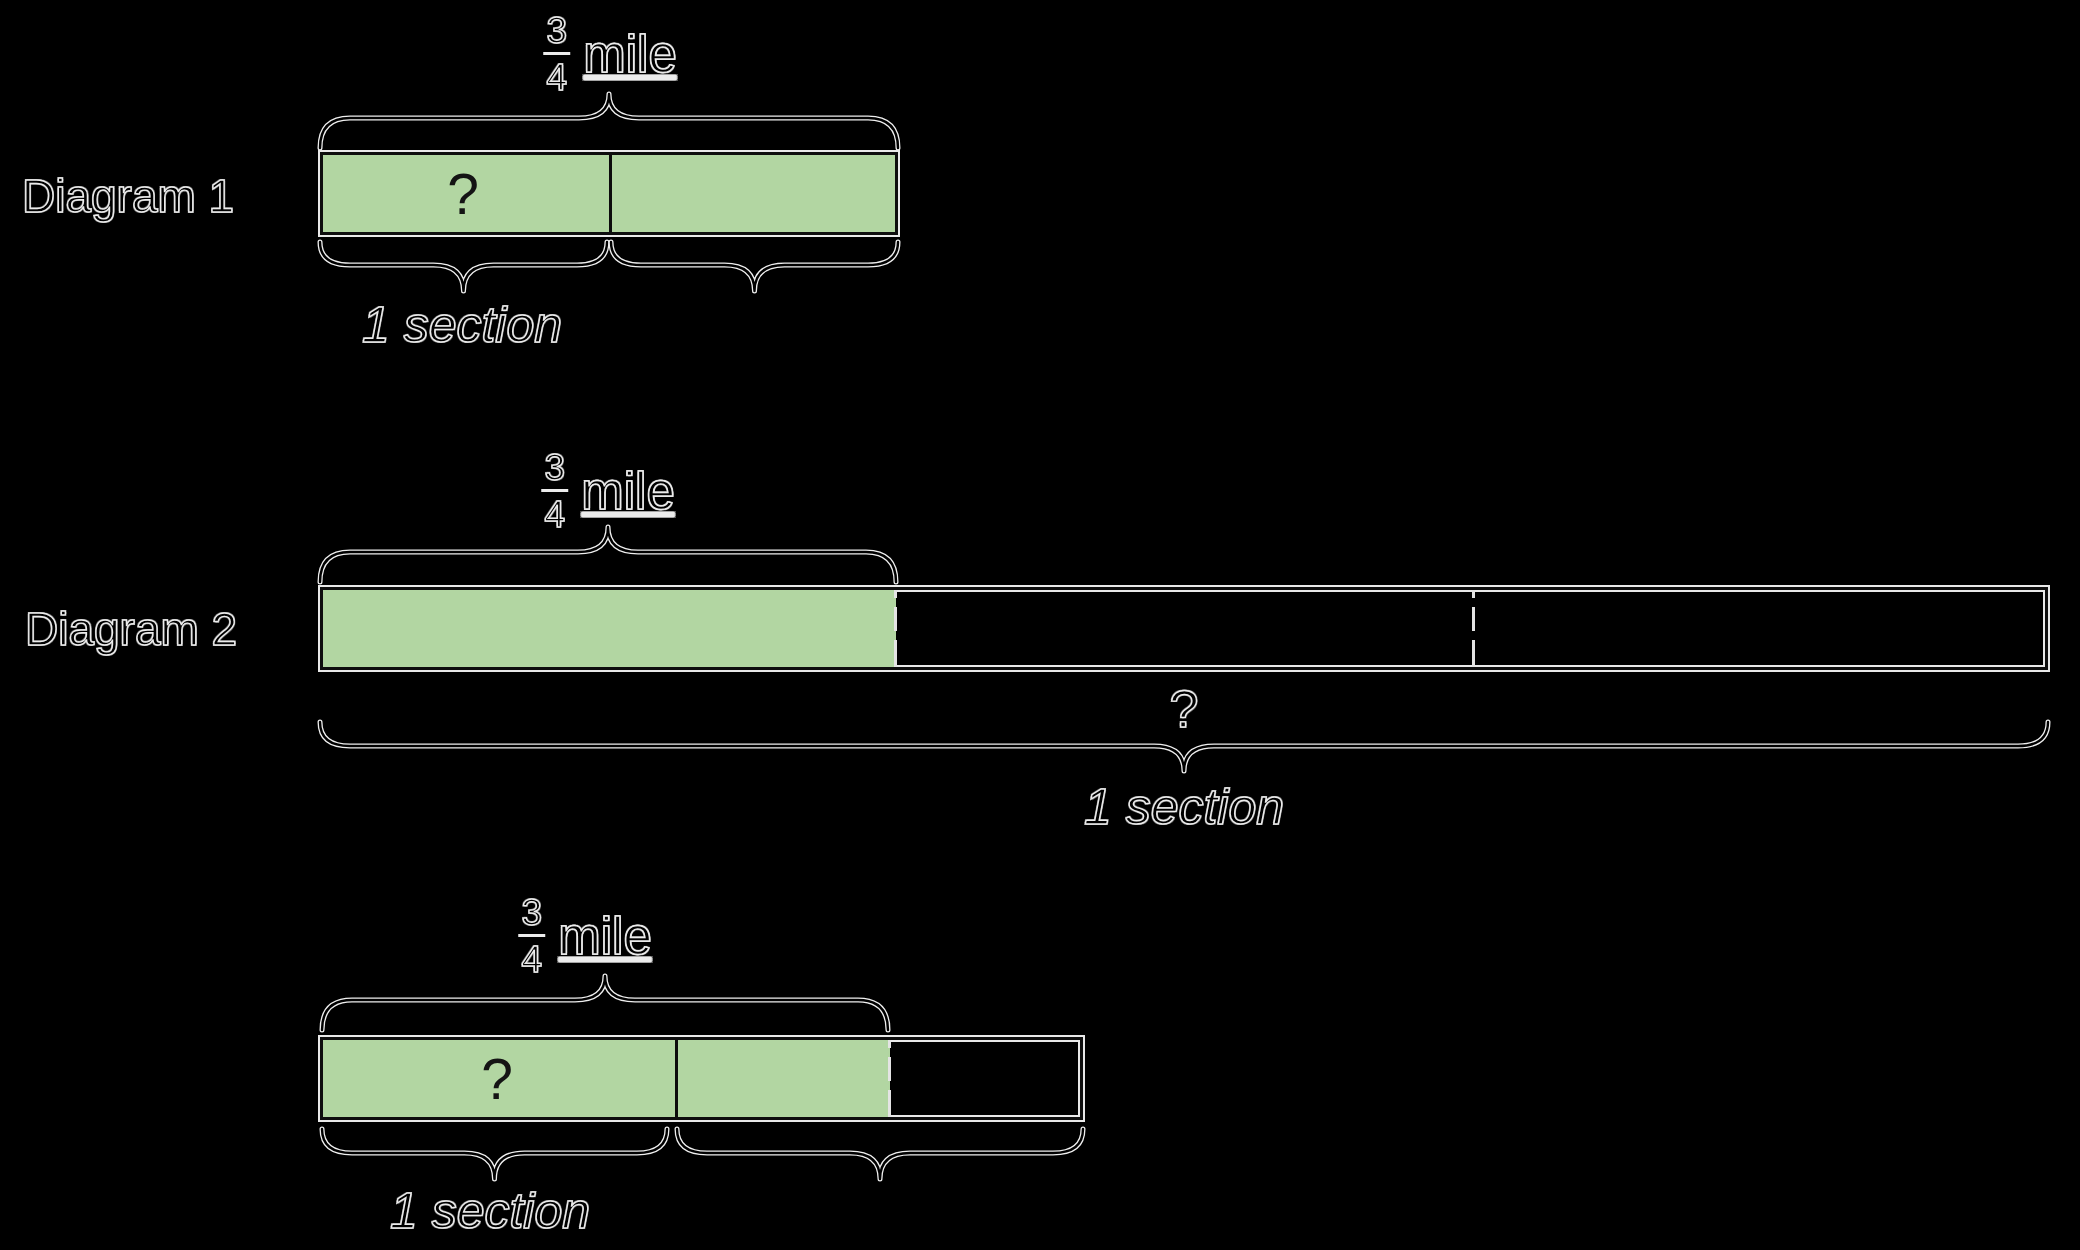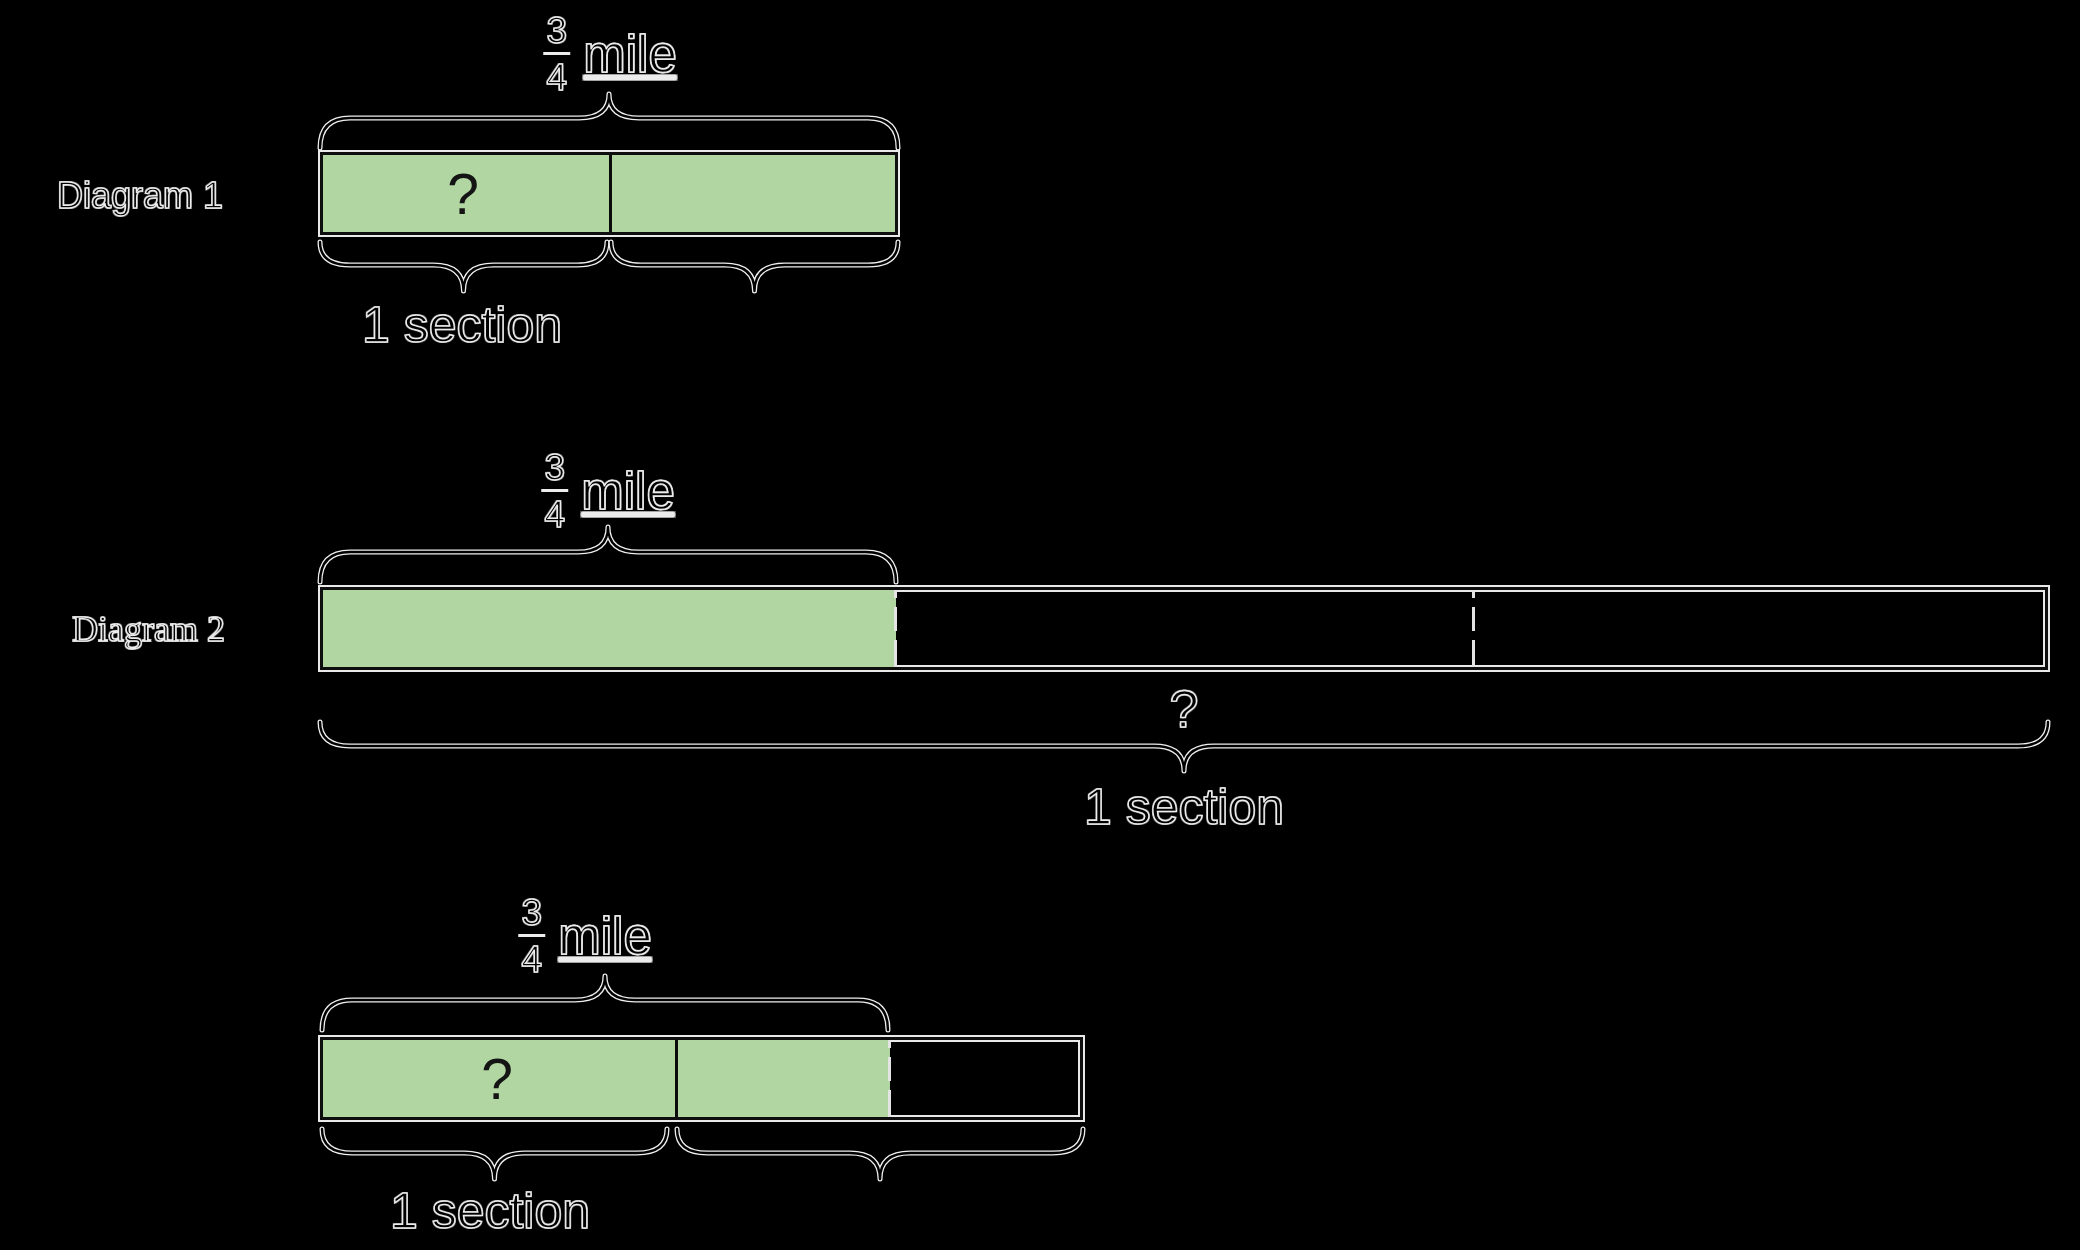--- a/index.html
+++ b/index.html
@@ -8,40 +8,40 @@
     font-family:"Liberation Sans",sans-serif;overflow:hidden;
   }
   .abs{position:absolute;}
   
   .outlined{
     color:#000;
     -webkit-text-stroke:1.4px #ececec;
     text-shadow:-1px -1px 0 rgba(236,236,236,.45),1px -1px 0 rgba(236,236,236,.45),
                 -1px 1px 0 rgba(236,236,236,.45),1px 1px 0 rgba(236,236,236,.45);
   }
-  .dlabel{font-size:36px;line-height:1;transform:translateY(-50%);white-space:nowrap;margin-left:35px;}
+  .dlabel{font-size:46px;line-height:1;transform:translateY(-50%);white-space:nowrap;}
   .mile{display:flex;align-items:center;transform:translateX(-50%);}
   .frac{display:flex;flex-direction:column;align-items:center;font-size:37px;line-height:1;}
   .frac .bar-line{width:27px;height:3px;background:#ececec;margin:3px 0 4px;}
   .mile-word{font-size:51px;margin-left:13px;line-height:1;text-decoration:underline;}
   .bar{
     position:absolute;box-sizing:border-box;background:#000;
     border:3px solid #0e0e0e;
     box-shadow:0 0 0 2px #e9e9e9, inset 0 0 0 2px #e9e9e9;
   }
   .green{position:absolute;top:0;bottom:0;}
   .solid-div{position:absolute;top:0;bottom:0;width:3px;background:#0c0c0c;}
   .dash-div{
     position:absolute;top:0;bottom:0;width:3px;
     background:repeating-linear-gradient(180deg,#e4e4e4 0 24px,transparent 24px 33px);
     background-position:0 -16px;
   }
   .qmark-in{font-size:57px;line-height:1;color:#141414;font-weight:500;transform:translate(-50%,-50%);}
   .qmark-out{font-size:52px;line-height:1;transform:translate(-50%,-50%);}
-  .section-label{font-size:50px;line-height:1;transform:translateX(-50%);white-space:nowrap;}
+  .section-label{font-size:50px;line-height:1;transform:translateX(-50%);white-space:nowrap;font-style:italic;}
   svg{position:absolute;left:0;top:0;}
 </style>
 </head>
 <body>
 
 <div class="canvas">
 
   <div class="abs dlabel outlined" style="left:22px;top:196px;">Diagram 1</div>
 
   <div class="abs mile" style="left:610px;top:12px;">
@@ -54,21 +54,21 @@
   </div>
 
   <div class="bar" style="left:320px;top:152px;width:578px;height:83px;">
     <div class="green" style="left:0;right:0;background:#b2d6a2;"></div>
     <div class="solid-div" style="left:286px;"></div>
   </div>
   <div class="abs qmark-in" style="left:463px;top:194px;">?</div>
 
   <div class="abs section-label outlined" style="left:462px;top:300px;">1 section</div>
 
-  <div class="abs dlabel outlined" style="left:37px;top:629px;font-family:Liberation Serif, serif;">Diagram 2</div>
+  <div class="abs dlabel outlined" style="left:25px;top:629px;">Diagram 2</div>
 
   <div class="abs mile" style="left:608px;top:449px;">
     <span class="frac outlined">
       <span>3</span>
       <span class="bar-line"></span>
       <span>4</span>
     </span>
     <span class="mile-word outlined">mile</span>
   </div>
 

